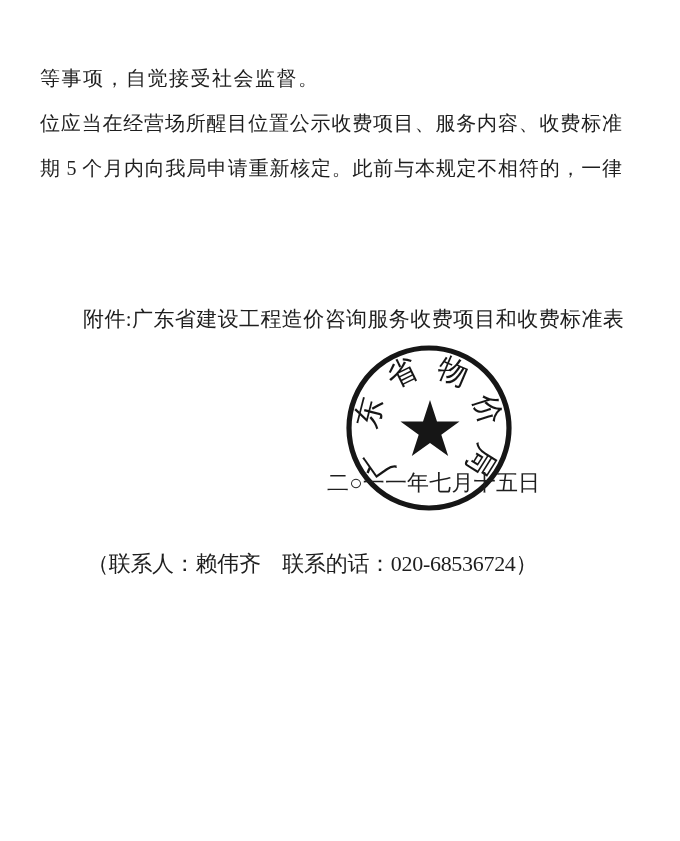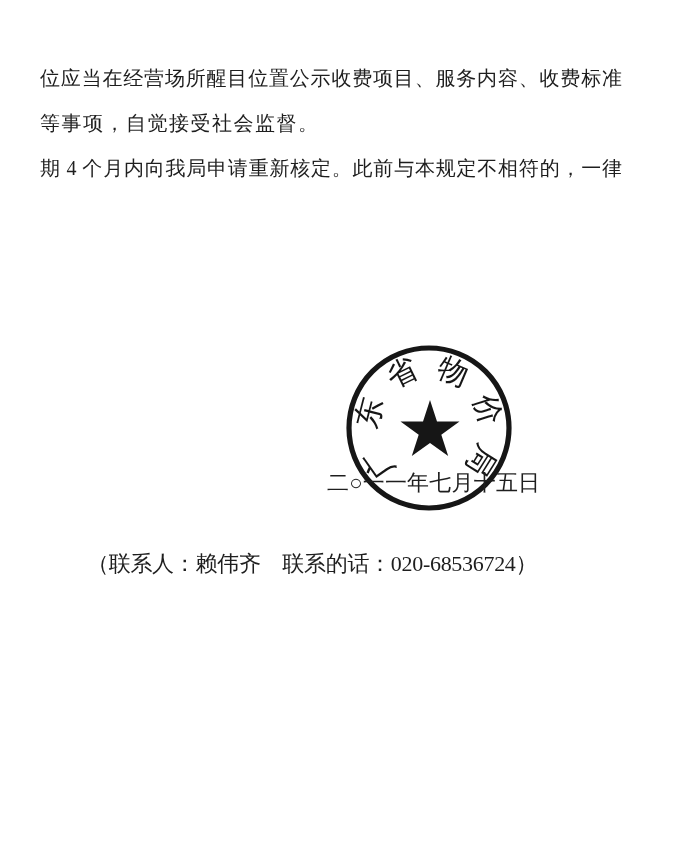--- a/index.html
+++ b/index.html
@@ -84,25 +84,26 @@
     letter-spacing: -0.3px;
     white-space: pre;
   }
 </style>
 </head>
 <body>
 
 <div class="page">
 
   <div class="body-text">
+    <div class="line end">等事项，自觉接受社会监督。</div>
     <div class="line full">位应当在经营场所醒目位置公示收费项目、服务内容、收费标准</div>
-    <div class="line end">等事项，自觉接受社会监督。</div>
-    <div class="line full">期 4 个月内向我局申请重新核定。此前与本规定不相符的，一律</div>
+    <div class="line full">期 5 个月内向我局申请重新核定。此前与本规定不相符的，一律</div>
   </div>
 
+  <div class="attachment">附件:广东省建设工程造价咨询服务收费项目和收费标准表</div>
 
   <svg class="seal" width="210" height="210" viewBox="330 328 210 210" aria-hidden="true">
     <circle class="seal-ring" cx="429" cy="428" r="80" fill="none" stroke="#161616"></circle>
     <polygon points="430,400 437,421.4 459.5,421.4 441.3,434.7 448.2,456.1 430,442.9 411.8,456.1 418.7,434.7 400.5,421.4 423,421.4" fill="#161616"></polygon>
     <text x="378.2" y="463.6" dominant-baseline="central" transform="rotate(235 378.2 463.6)">广</text>
     <text x="368.9" y="412.6" dominant-baseline="central" transform="rotate(-75.6 368.9 412.6)">东</text>
     <text x="401.6" y="372.4" dominant-baseline="central" transform="rotate(-26.2 401.6 372.4)">省</text>
     <text x="453.5" y="371.0" dominant-baseline="central" transform="rotate(23.2 453.5 371.0)">物</text>
     <text x="488.2" y="409.5" dominant-baseline="central" transform="rotate(72.6 488.2 409.5)">价</text>
     <text x="481.6" y="460.9" dominant-baseline="central" transform="rotate(122 481.6 460.9)">局</text>

